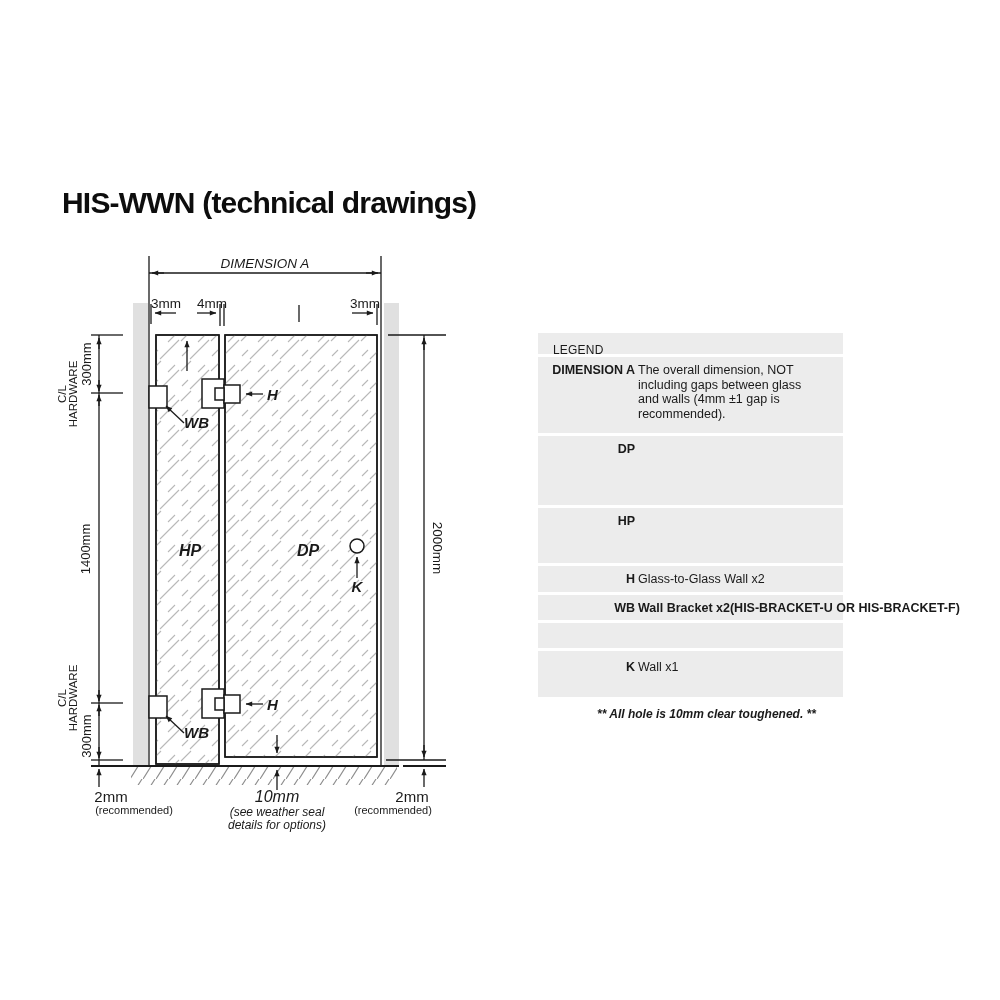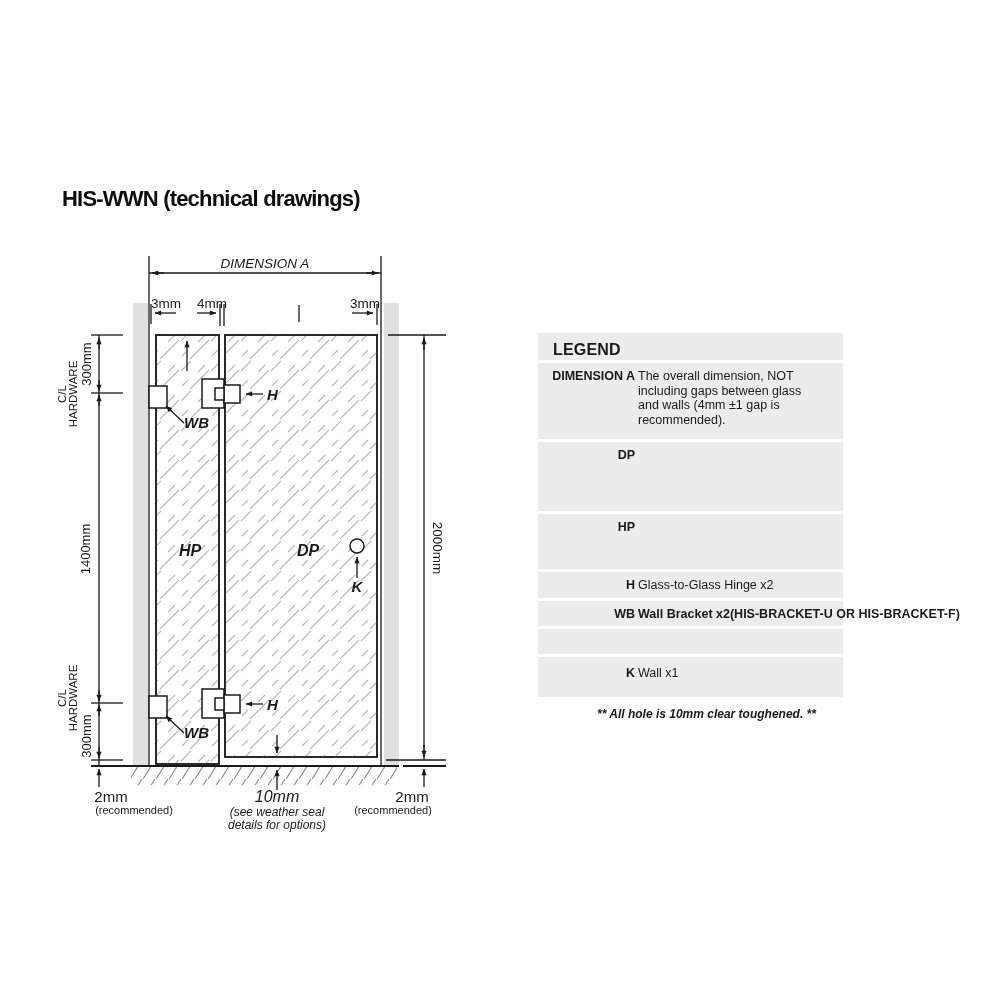--- a/index.html
+++ b/index.html
@@ -1,25 +1,25 @@
 <!DOCTYPE html>
 <html><head>
 <meta charset="utf-8">
 <style>
   html,body{margin:0;padding:0;background:#fff;}
   .stage{position:relative;width:1000px;height:1000px;background:#fff;
          font-family:"Liberation Sans",sans-serif;color:#1a1a1a;overflow:hidden;}
-  .page-title{position:absolute;left:62px;top:186px;font-size:22px;font-weight:700;
+  .page-title{position:absolute;left:62px;top:186px;font-size:30px;font-weight:700;
               letter-spacing:-0.8px;color:#0d0d0d;white-space:nowrap;}
   svg text{fill:#1a1a1a;font-family:"Liberation Sans",sans-serif;}
   
   .legend{position:absolute;left:538px;top:333px;width:305px;height:364px;
           background:#ececec;box-sizing:border-box;font-size:12.5px;line-height:14.5px;}
-  .legend-head{height:27px;box-sizing:border-box;padding:10px 0 0 15px;
-               font-size:16px;font-weight:700;letter-spacing:0.2px;}
+  .legend-head{height:21px;box-sizing:border-box;padding:10px 0 0 15px;
+               font-size:12px;font-weight:400;letter-spacing:0.2px;}
   .lrow{display:flex;box-sizing:border-box;border-top:3px solid #fff;
         padding-top:6px;align-items:flex-start;}
   .lterm{width:97px;flex:0 0 97px;text-align:right;font-weight:700;white-space:pre-line;}
   .ldesc{margin-left:3px;width:200px;white-space:pre-line;}
   .ldesc.nowrap{white-space:nowrap;width:auto;overflow:visible;font-weight:bold;}
   .r1{min-height:79px;} .r2{min-height:72px;} .r3{min-height:58px;}
   .r4{min-height:29px;} .r5{min-height:28px;} .r6{min-height:28px;} .r7{min-height:39px;padding-top:9px;}
   .footnote{position:absolute;left:597px;top:707px;font-size:12px;font-style:italic;
             font-weight:700;white-space:nowrap;}
 </style>
@@ -181,21 +181,21 @@
 recommended).</div>
     </div>
     <div class="lrow r2">
       <div class="lterm">DP</div>
     </div>
     <div class="lrow r3">
       <div class="lterm">HP</div>
     </div>
     <div class="lrow r4">
       <div class="lterm">H</div>
-      <div class="ldesc">Glass-to-Glass Hinge x2</div>
+      <div class="ldesc">Glass-to-Glass Wall x2</div>
     </div>
     <div class="lrow r5">
       <div class="lterm">WB</div>
       <div class="ldesc nowrap">Wall Bracket x2(HIS-BRACKET-U OR HIS-BRACKET-F)</div>
     </div>
     <div class="lrow r6">
       <div class="lterm"></div>
       <div class="ldesc"></div>
     </div>
     <div class="lrow r7">

